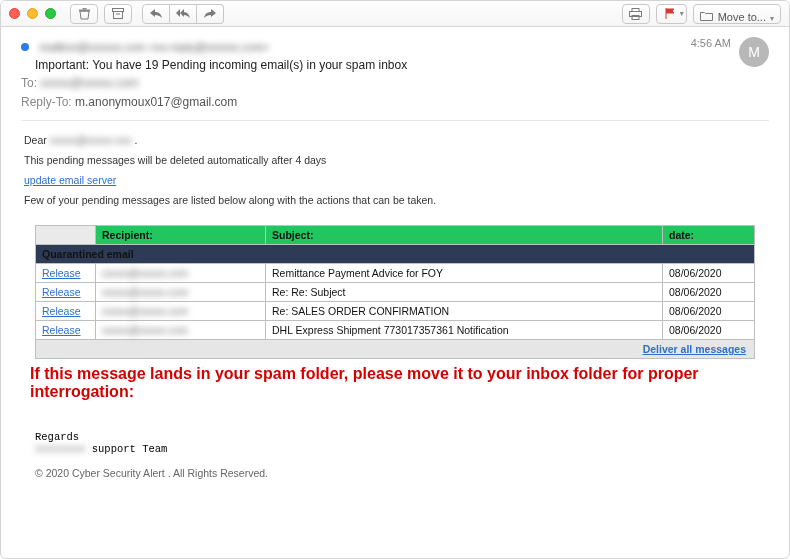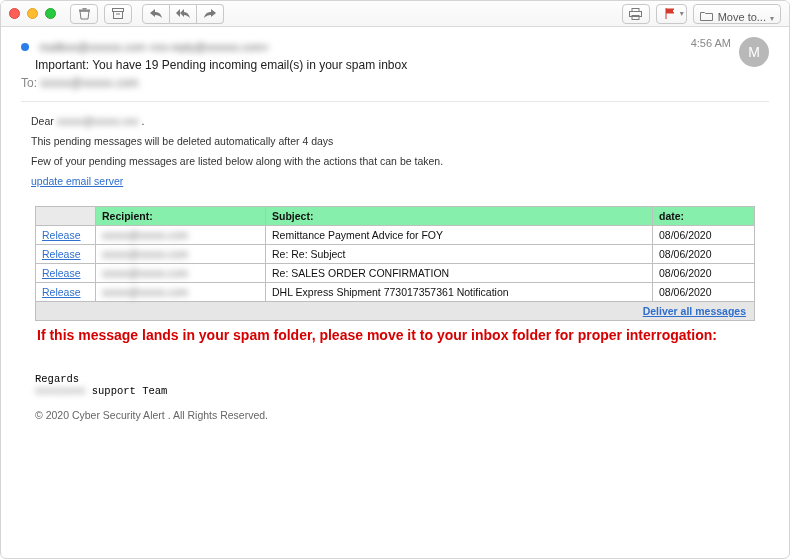--- a/index.html
+++ b/index.html
@@ -26,35 +26,35 @@
   .hdr-left { flex:1; }
   .dot { width:8px; height:8px; border-radius:50%; background:#2b7de9; display:inline-block; vertical-align:middle; margin-right:6px;}
   .sender { color:#555; font-size:11px; filter:blur(3px); display:inline-block;}
   .time { color:#888; font-size:11px; margin-right:8px;margin-left:40px;}
   .avatar { width:30px; height:30px; border-radius:50%; background:#b8b8b8; color:#fff; display:flex; align-items:center; justify-content:center; font-size:14px; }
   .subject { font-size:12px; color:#222; margin:3px 0 2px 14px;}
   .meta { font-size:12px; color:#555; line-height:1.6;}
   .meta .lbl { color:#888;}
   .blur { filter:blur(3px); color:#6d6d6d;}
   .divider { border:none; border-top:1px solid #e7e7e7; margin:8px 0 10px 0;}
-  .body-text { font-size:10.5px; color:#333; line-height:1.9; margin-left:10px;}
+  .body-text { font-size:10.5px; color:#333; line-height:1.9; margin-left:3px;}
   .body-text .red { color:#d60000; font-weight:bold;}
   .body-text a { color:#2f6fce; text-decoration:underline;}
   table.qtbl { border-collapse:collapse; width:calc(100% - 28px); margin:14px 14px 0 14px; font-size:10.5px;}
-  table.qtbl th { background:#86efac; border:1px solid #bfbfbf; text-align:left; padding:3px 6px; font-weight:bold; color:#111;}
+  table.qtbl th { background:#22c55e; border:1px solid #bfbfbf; text-align:left; padding:3px 6px; font-weight:bold; color:#111;}
   table.qtbl th:first-child { background:#eaeaea;}
   table.qtbl td { border:1px solid #bfbfbf; padding:3px 6px; color:#111;}
   .qhead td { background:#2d3b57; color:#fff; font-weight:bold; border-color:#2d3b57;}
   table.qtbl a { color:#2f6fce; text-decoration:underline;}
   .deliver { text-align:right; background:#e6e6e6; border:1px solid #bfbfbf; border-top:none; padding:3px 8px; margin:0 14px; font-size:10.5px;}
   .deliver a { color:#2f6fce; font-weight:bold; text-decoration:underline;}
   .note { font-size:10.5px; margin:40px 14px 0 14px;}
   .note b { color:#000;}
   .note .red { color:#d60000; font-weight:bold;}
-  .spamline { color:#d60000; font-weight:bold; font-size:14px; margin:6px 14px 0 16px;}
+  .spamline { color:#d60000; font-weight:bold; font-size:16px; margin:6px 14px 0 9px;}
   .regards { font-size:10.5px; margin:30px 14px 0 14px;font-family:Liberation Mono, monospace;}
   .copyright { font-size:10.5px; color:#666; margin:12px 14px 10px 14px;}
   .flagred { color:#cf2020;}
   svg { display:block;}
 </style>
 </head>
 <body>
 
 <div class="watermark">
     <span>pcrisk.com</span>
@@ -140,48 +140,55 @@
       <div class="hdr-left">
         <div>
           <span class="dot"></span>
           <span class="sender">mailbox@xxxxxx.com &lt;no-reply@xxxxxx.com&gt;</span>
         </div>
         <div class="subject">Important: You have 19 Pending incoming email(s) in your spam  inbox</div>
         <div class="meta">
           <span class="lbl">To:</span>
           <span class="blur">xxxxx@xxxxx.com</span>
         </div>
+        <div class="meta">
+          <span class="lbl">Reply-To:</span>
+          <span>m.anonymoux017@gmail.com</span>
+        </div>
       </div>
       <div style="text-align:right">
         <div class="time">4:56 AM</div>
       </div>
       <div class="avatar">
         <span>M</span>
       </div>
     </div>
 
     <hr class="divider">
 
     <div class="body-text">
       <div>
         <span>Dear </span><span class="blur">xxxxx@xxxxx.xxx</span><span> .</span>
       </div>
       <div>This pending messages will be deleted automatically after 4 days</div>
+      <div><a href="#">update email server</a></div>
       <div>Few of your pending messages are listed below along with the actions that can be taken.</div>
-      <div><a href="#">update email server</a></div>
     </div>
 
     <table class="qtbl">
       <tbody>
           <tr>
         <th style="width:60px"></th>
         <th style="width:170px">Recipient:</th>
         <th>Subject:</th>
-        <th style="width:102px">date:</th>
-      </tr>
+        <th style="width:92px">date:</th>
+      </tr>
+      <tr class="qhead">
+            <td colspan="4">Quarantined email</td>
+          </tr>
       <tr>
         <td><a href="#">Release</a></td>
         <td><span class="blur">xxxxx@xxxxx.com</span></td>
         <td> Remittance Payment Advice for FOY</td>
         <td>08/06/2020</td>
       </tr>
       <tr>
         <td><a href="#">Release</a></td>
         <td><span class="blur">xxxxx@xxxxx.com</span></td>
         <td>Re: Re: Subject</td>

